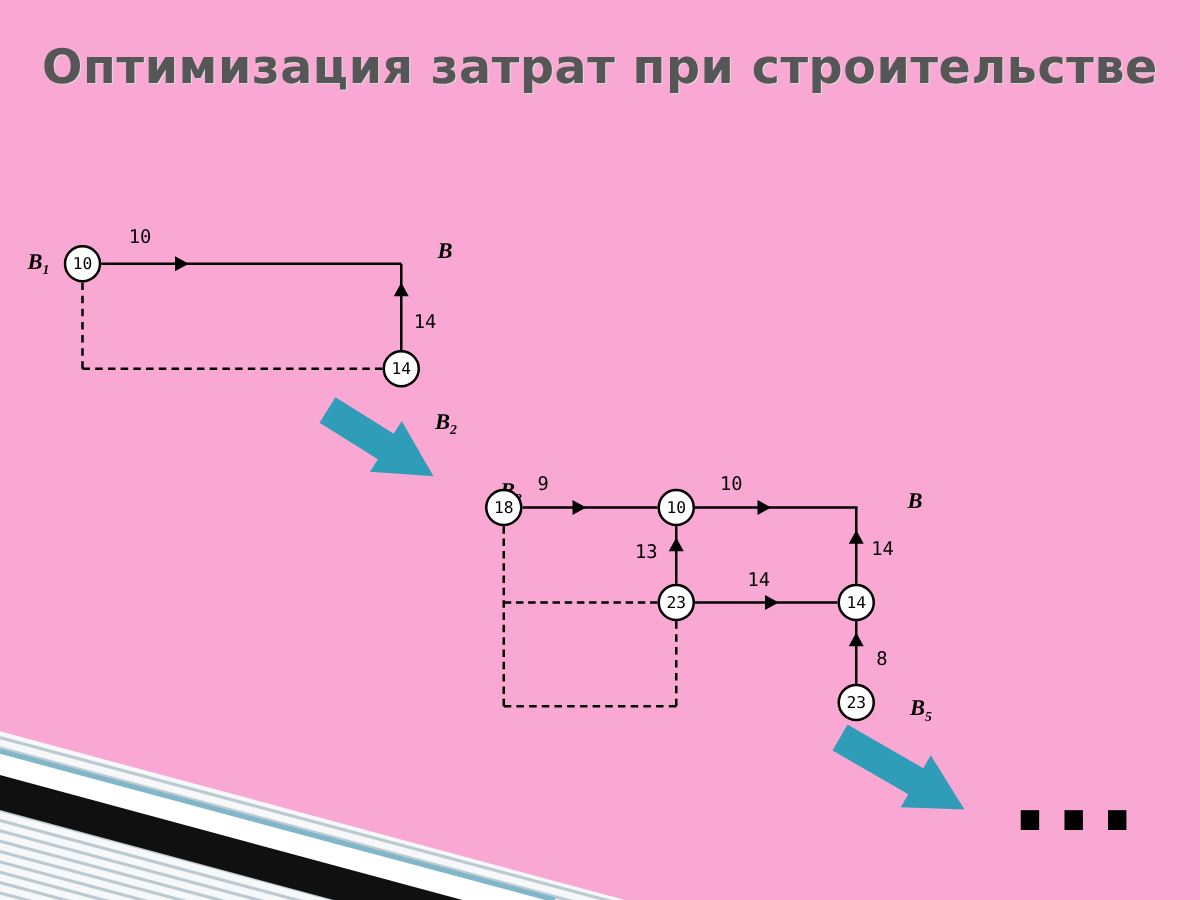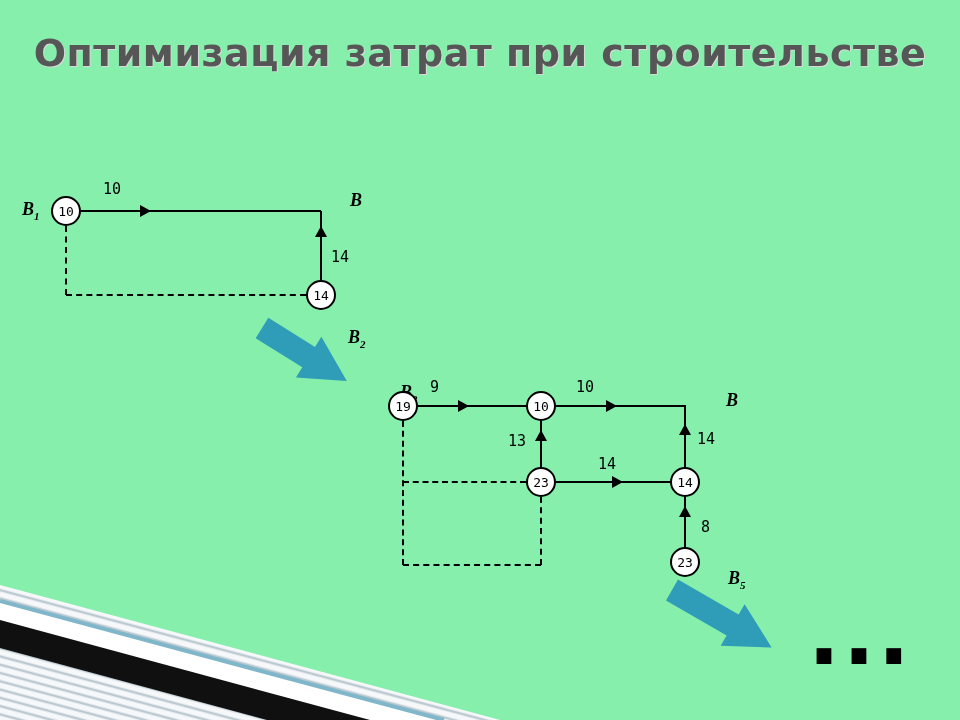--- a/index.html
+++ b/index.html
@@ -1,17 +1,17 @@
 <!DOCTYPE html>
 <html><head>
 <meta charset="utf-8">
 <style>
   html,body { margin:0; padding:0; background:#ffffff; }
   .slide {
-    position:relative; width:960px; height:720px; background:#86efac;
+    position:relative; width:960px; height:720px; background:#f9a8d4;
     overflow:hidden; font-family:"DejaVu Sans", sans-serif;
   }
   .overlay-svg { position:absolute; left:0; top:0; z-index:0; pointer-events:none; }
 
   .title {
     position:absolute; top:30px; left:0; width:100%; text-align:center;
     color:#565656; font-weight:bold; font-size:38px; line-height:1.22;
     font-family:"DejaVu Sans", sans-serif; letter-spacing:0.5px; z-index:3;
     text-shadow:1px 1px 0 #d9d9d9;
   }
@@ -80,21 +80,21 @@
 
   <div class="nlabel" style="left:350px; top:190px;">B</div>
 
   <div class="node" style="left:306px; top:280px;">14</div>
   <div class="nlabel" style="left:348px; top:288px;margin-top:39px;"><span>B</span><sub>2</sub></div>
 
   <div class="vline dashed" style="left:65px; top:226px; height:69px;"></div>
   <div class="hline dashed" style="left:66px; top:294px; width:240px;"></div>
 
   <div class="nlabel" style="left:356px; top:382px;margin-left:44px;"><span>B</span><sub>3</sub></div>
-  <div class="node" style="left:388px; top:391px;">19</div>
+  <div class="node" style="left:388px; top:391px;">18</div>
 
   <div class="hline" style="left:418px; top:405px; width:108px;"></div>
   <div class="arr-r" style="left:458px; top:400px;"></div>
   <div class="elabel" style="left:430px; top:378px;">9</div>
 
   <div class="node" style="left:526px; top:391px;">10</div>
 
   <div class="hline" style="left:556px; top:405px; width:130px;"></div>
   <div class="arr-r" style="left:606px; top:400px;"></div>
   <div class="elabel" style="left:576px; top:378px;">10</div>
@@ -115,21 +115,21 @@
   <div class="arr-r" style="left:612px; top:476px;"></div>
   <div class="elabel" style="left:598px; top:455px;">14</div>
 
   <div class="node" style="left:670px; top:467px;">14</div>
 
   <div class="vline" style="left:684px; top:497px; height:50px;"></div>
   <div class="arr-u" style="left:679px; top:506px;"></div>
   <div class="elabel" style="left:701px; top:518px;">8</div>
 
   <div class="node" style="left:670px; top:547px;">23</div>
-  <div class="nlabel" style="left:728px; top:568px;text-align:center;"><span>B</span><sub>5</sub></div>
+  <div class="nlabel" style="left:728px; top:556px;text-align:center;"><span>B</span><sub>5</sub></div>
 
   <div class="vline dashed" style="left:402px; top:421px; height:144px;"></div>
   <div class="hline dashed" style="left:403px; top:481px; width:123px;"></div>
   <div class="vline dashed" style="left:540px; top:497px; height:68px;"></div>
   <div class="hline dashed" style="left:403px; top:564px; width:138px;"></div>
 
   <div class="ellipsis">...</div>
 
 </div>
 

